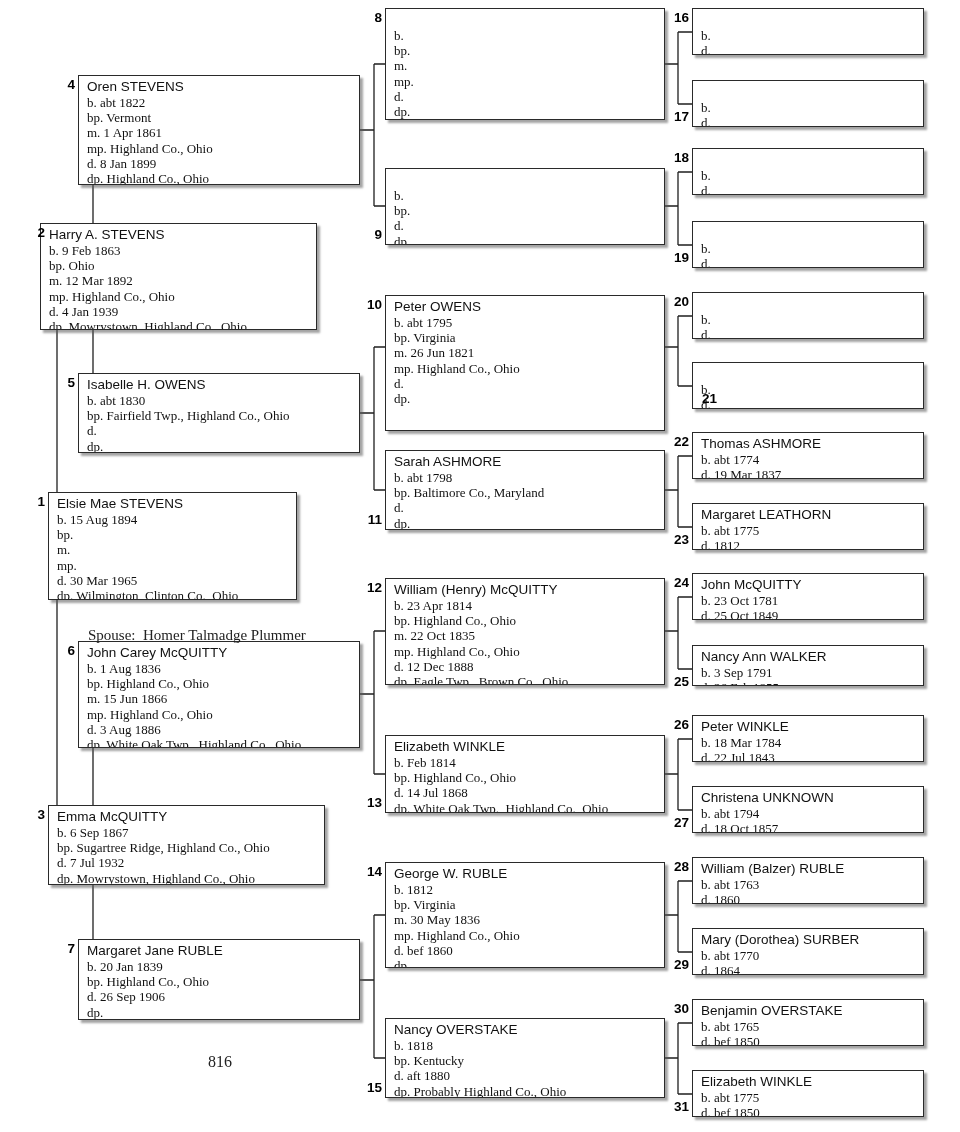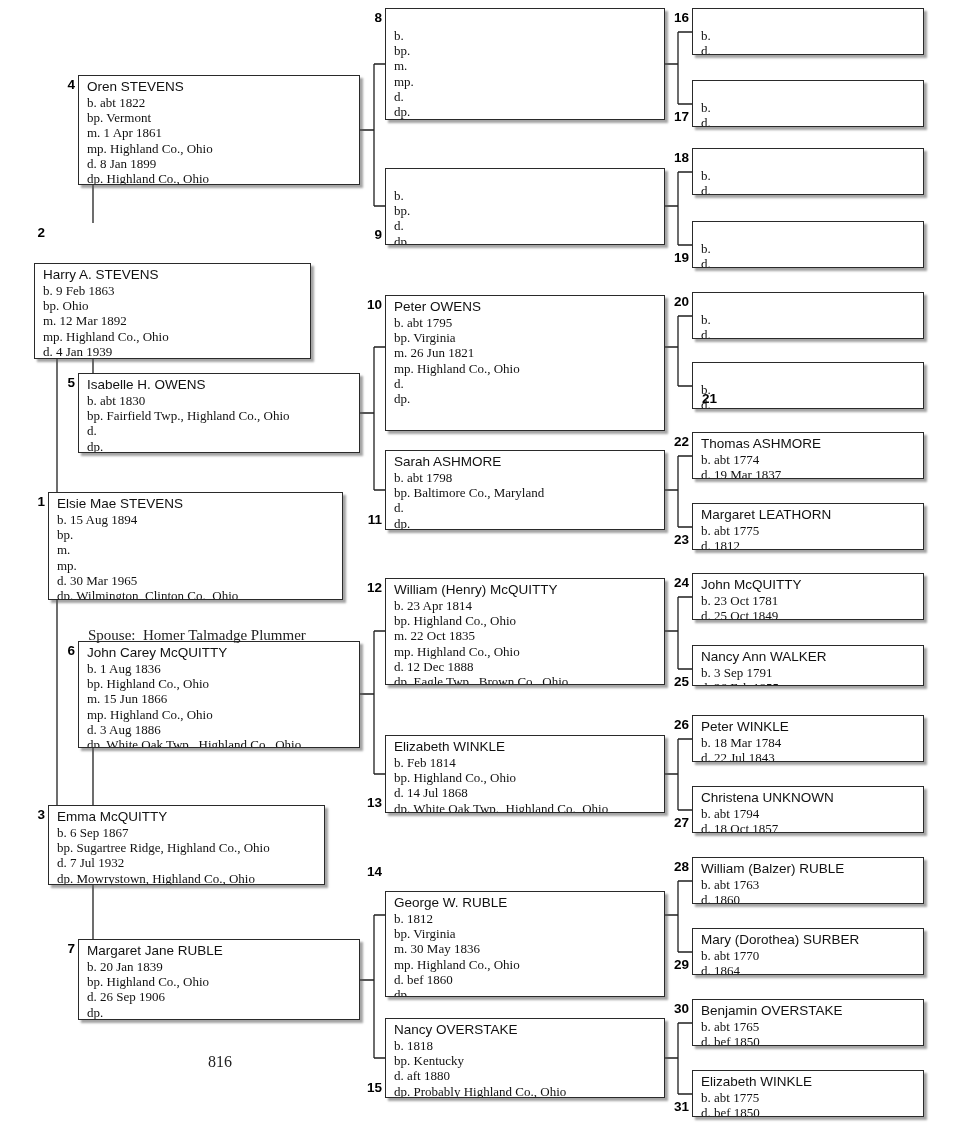--- a/index.html
+++ b/index.html
@@ -44,31 +44,31 @@
     <path d="M665 206 H678 M678 172 V245 M678 172 H692 M678 245 H692"></path>
     <path d="M665 347 H678 M678 316 V386 M678 316 H692 M678 386 H692"></path>
     <path d="M665 490 H678 M678 456 V527 M678 456 H692 M678 527 H692"></path>
     <path d="M665 631 H678 M678 597 V669 M678 597 H692 M678 669 H692"></path>
     <path d="M665 774 H678 M678 739 V810 M678 739 H692 M678 810 H692"></path>
     <path d="M665 915 H678 M678 881 V952 M678 881 H692 M678 952 H692"></path>
     <path d="M665 1058 H678 M678 1023 V1094 M678 1023 H692 M678 1094 H692"></path>
   </svg>
 
   <div id="boxes">
-      <div class="person-box" style="left: 48px; top: 492px; width: 295px; height: 108px;">
+      <div class="person-box" style="left: 48px; top: 492px; width: 249px; height: 108px;">
         <div class="person-name">Elsie Mae STEVENS</div>
         <div class="person-line">b. 15 Aug 1894</div>
         <div class="person-line">bp.</div>
         <div class="person-line">m.</div>
         <div class="person-line">mp.</div>
         <div class="person-line">d. 30 Mar 1965</div>
         <div class="person-line">dp. Wilmington, Clinton Co., Ohio</div>
       </div>
       <div class="person-number" style="left: 25px; top: 494px;">1</div>
-      <div class="person-box" style="left: 34px; top: 223px; width: 277px; height: 96px; margin-top: 40px;">
+      <div class="person-box" style="left: 40px; top: 223px; width: 277px; height: 107px;">
         <div class="person-name">Harry A. STEVENS</div>
         <div class="person-line">b. 9 Feb 1863</div>
         <div class="person-line">bp. Ohio</div>
         <div class="person-line">m. 12 Mar 1892</div>
         <div class="person-line">mp. Highland Co., Ohio</div>
         <div class="person-line">d. 4 Jan 1939</div>
         <div class="person-line">dp. Mowrystown, Highland Co., Ohio</div>
       </div>
       <div class="person-number" style="left: 25px; top: 225px;">2</div>
       <div class="person-box" style="left: 48px; top: 805px; width: 277px; height: 80px;">
@@ -162,21 +162,21 @@
       </div>
       <div class="person-number" style="left: 362px; top: 580px;">12</div>
       <div class="person-box" style="left: 385px; top: 735px; width: 280px; height: 78px;">
         <div class="person-name">Elizabeth WINKLE</div>
         <div class="person-line">b. Feb 1814</div>
         <div class="person-line">bp. Highland Co., Ohio</div>
         <div class="person-line">d. 14 Jul 1868</div>
         <div class="person-line">dp. White Oak Twp., Highland Co., Ohio</div>
       </div>
       <div class="person-number" style="left: 362px; top: 795px;">13</div>
-      <div class="person-box" style="left: 385px; top: 862px; width: 280px; height: 106px; margin-top: 29px;">
+      <div class="person-box" style="left: 385px; top: 862px; width: 280px; height: 106px;">
         <div class="person-name">George W. RUBLE</div>
         <div class="person-line">b. 1812</div>
         <div class="person-line">bp. Virginia</div>
         <div class="person-line">m. 30 May 1836</div>
         <div class="person-line">mp. Highland Co., Ohio</div>
         <div class="person-line">d. bef 1860</div>
         <div class="person-line">dp.</div>
       </div>
       <div class="person-number" style="left: 362px; top: 864px;">14</div>
       <div class="person-box" style="left: 385px; top: 1018px; width: 280px; height: 80px;">

